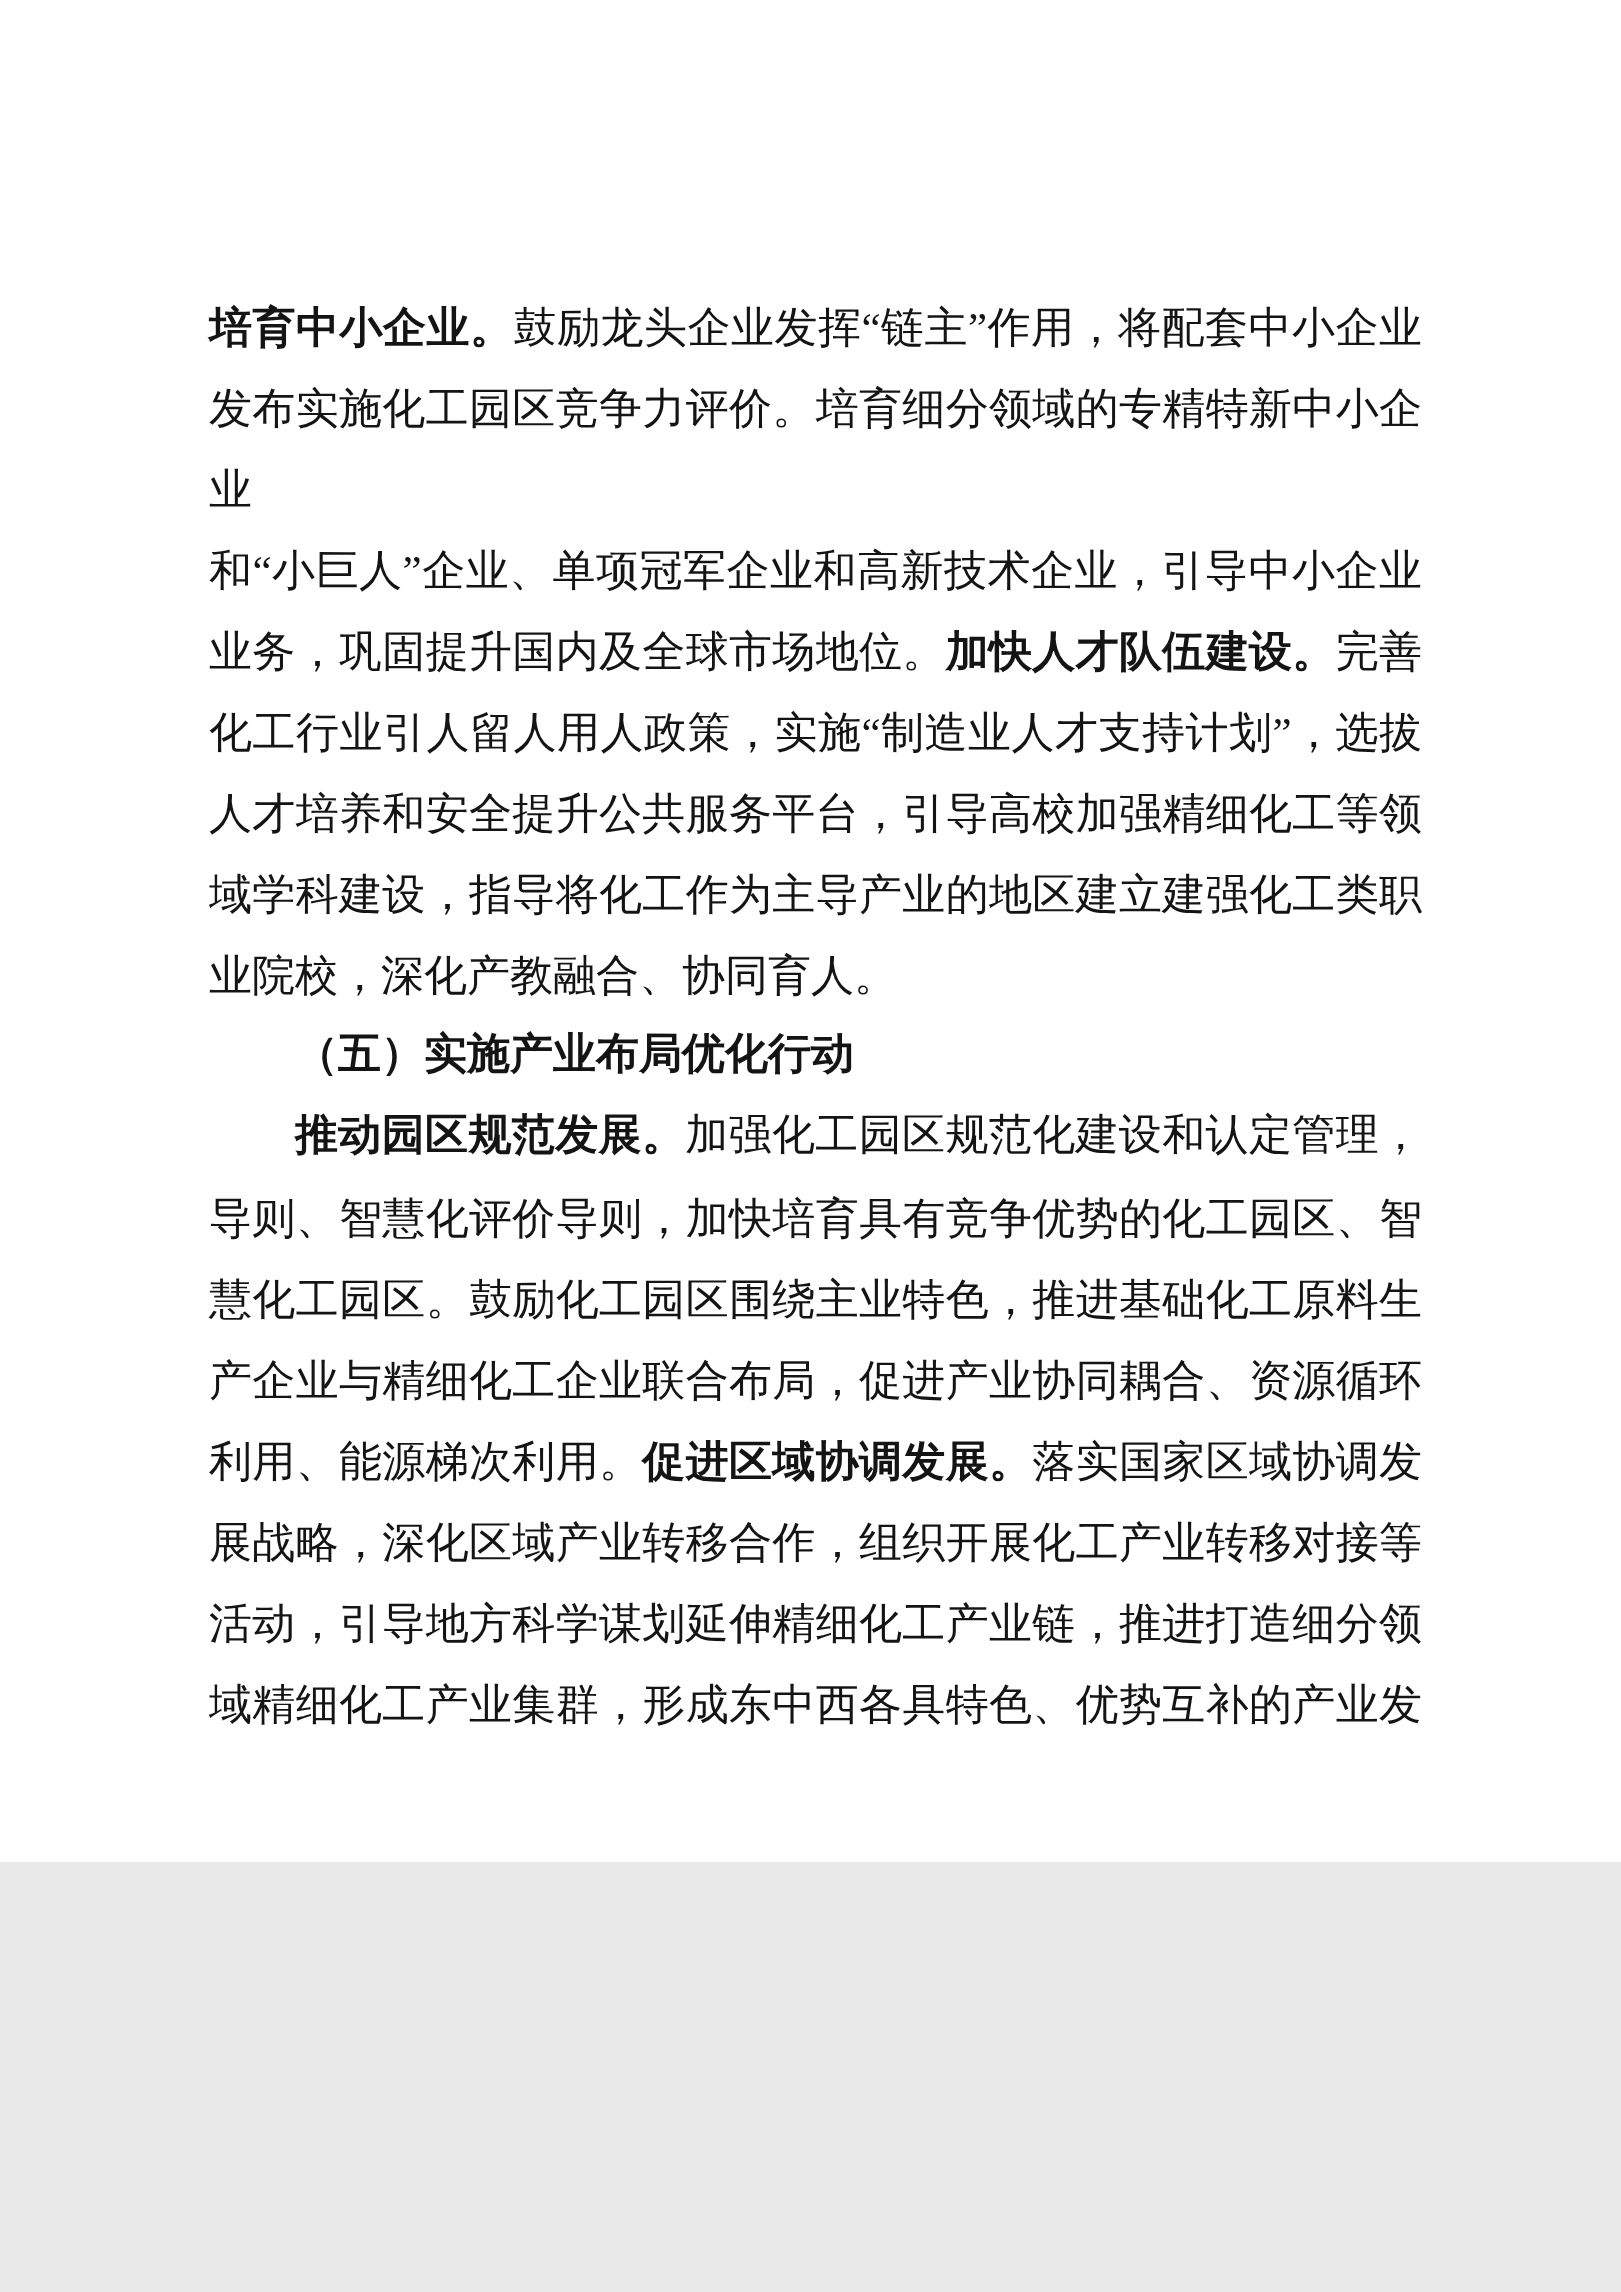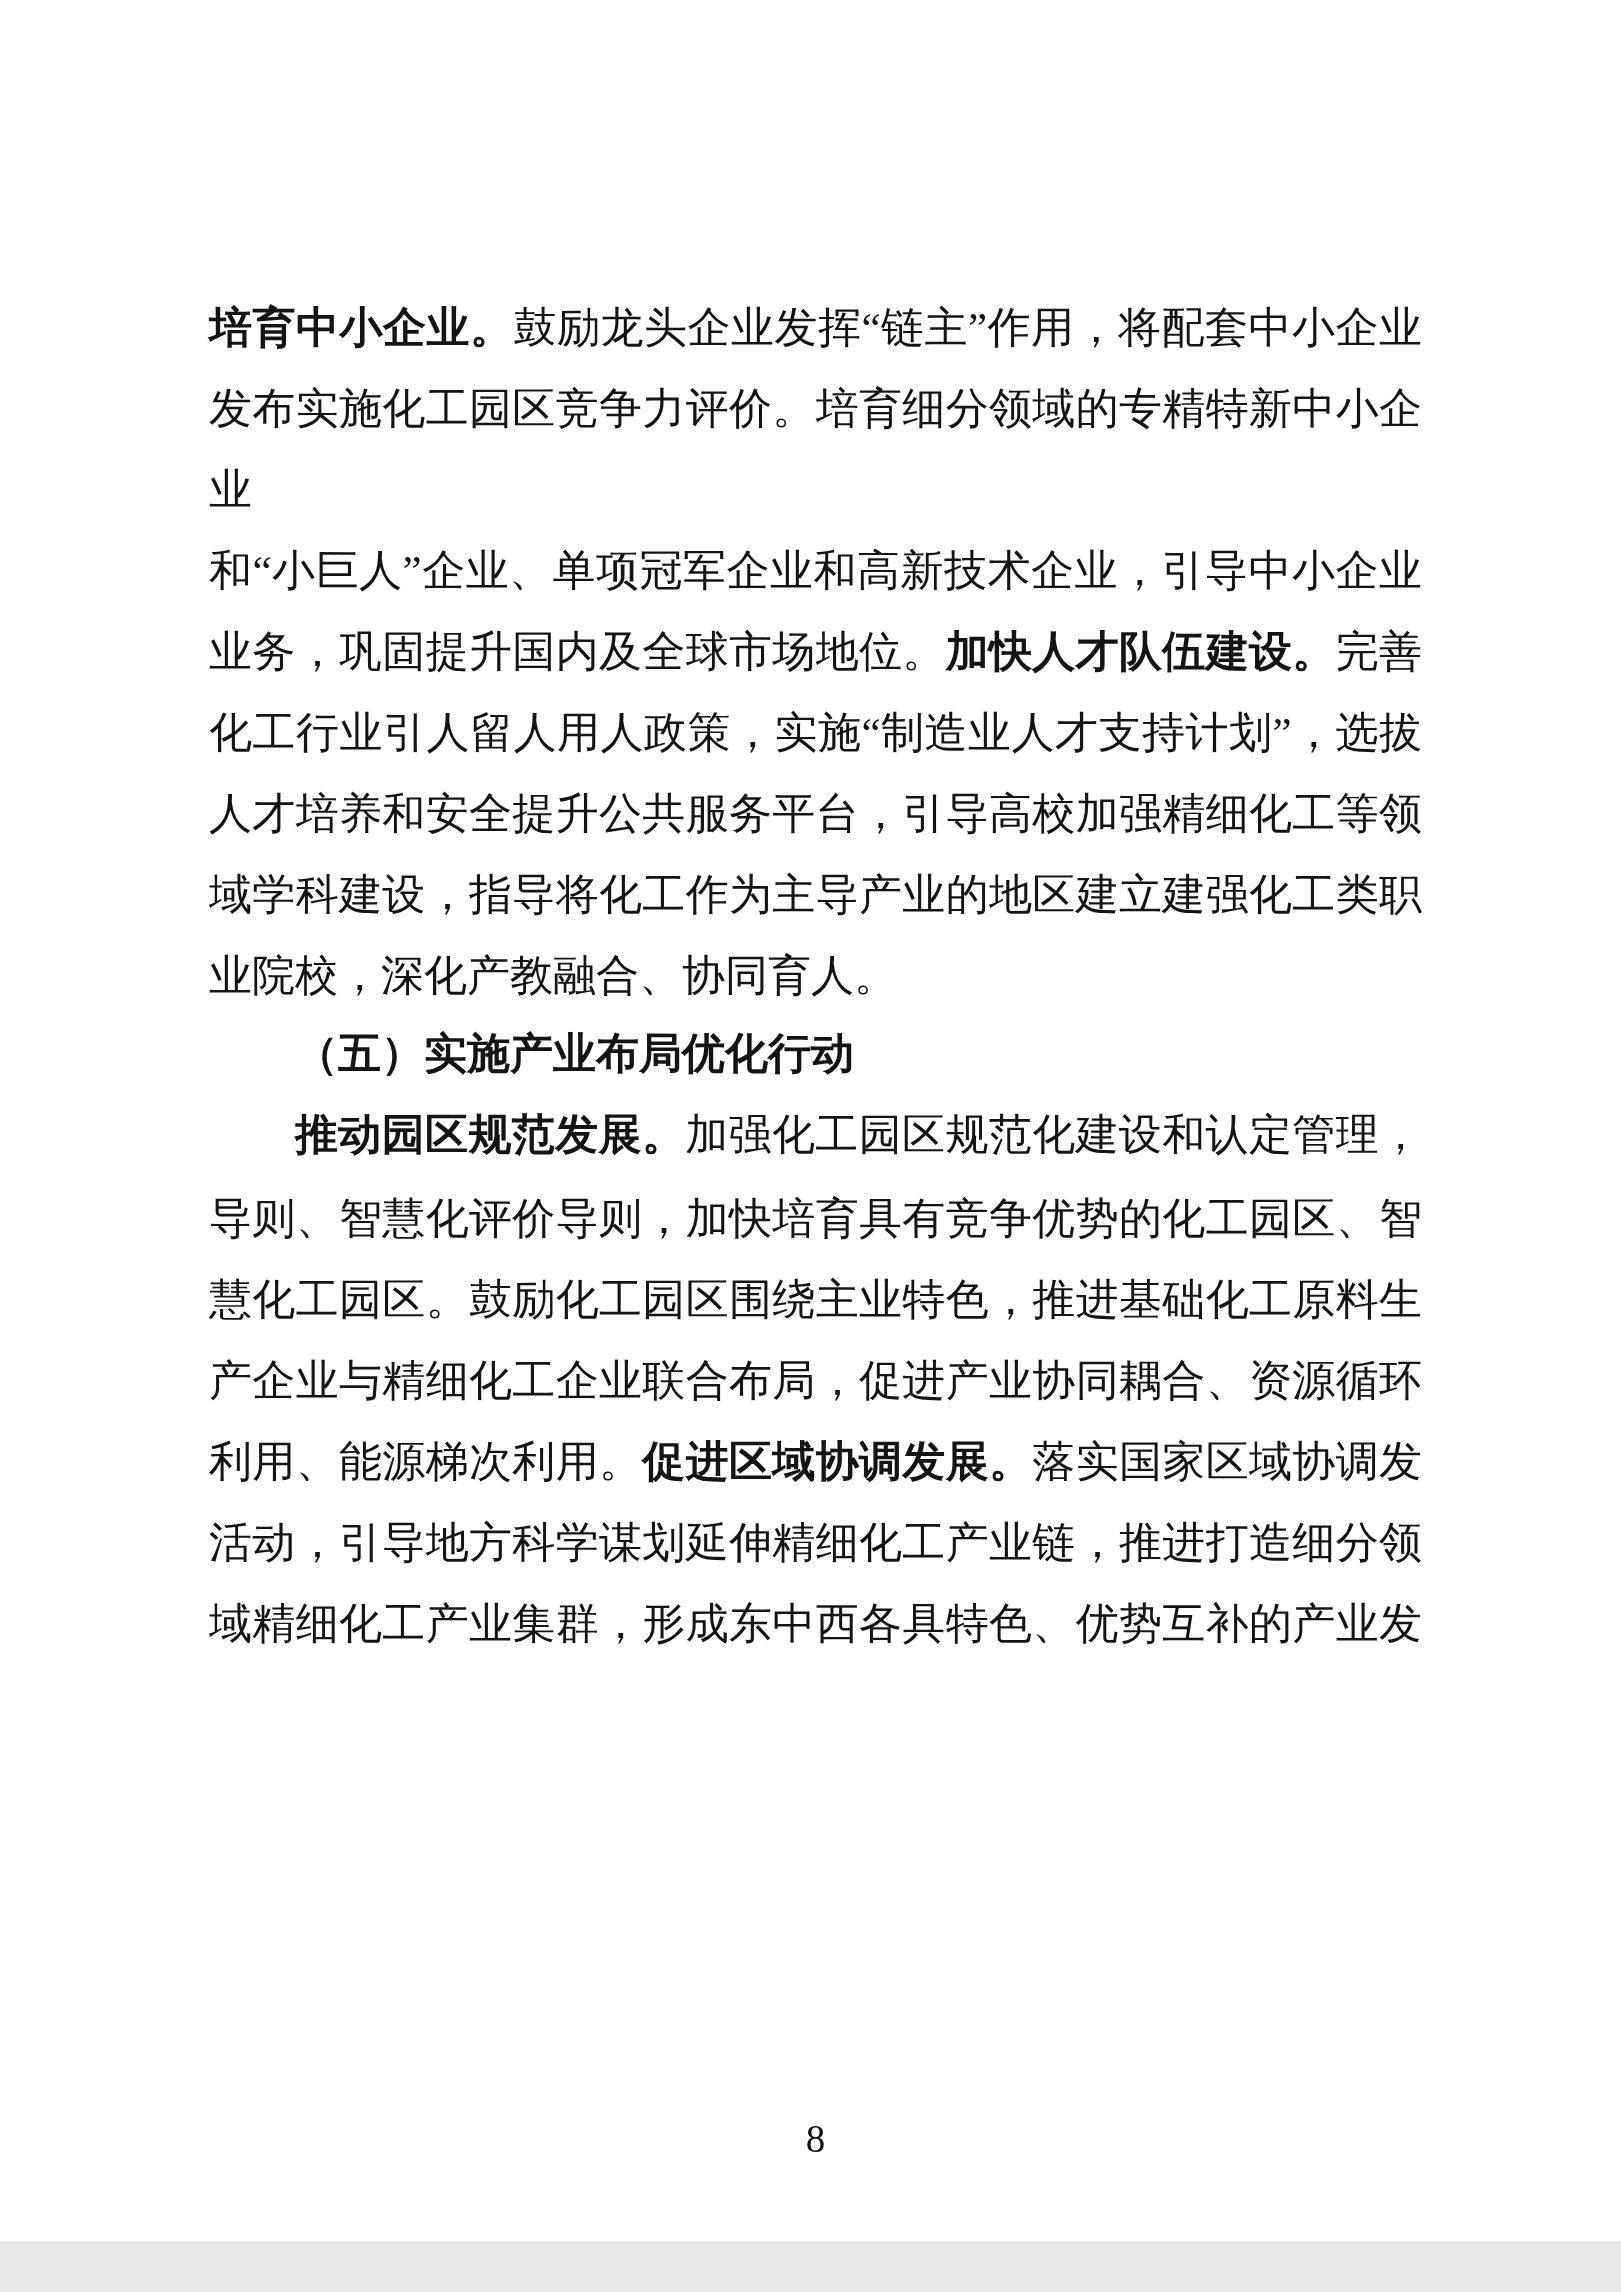--- a/index.html
+++ b/index.html
@@ -3,21 +3,21 @@
 <meta charset="utf-8">
 <style>
   html, body {
     margin: 0;
     padding: 0;
     background: #e8e8e8;
   }
   .page {
     position: relative;
     width: 1621px;
-    height: 2241px;
+    height: 1862px;
     margin: 0 auto;
     background: #ffffff;
     font-family: "Liberation Serif", serif;
     overflow: hidden;
   }
   .text-block {
     position: absolute;
     left: 209px;
     top: 287px;
     width: 1213px;
@@ -63,18 +63,19 @@
       <div class="line just"><span>化工行业引人留人用人政策，实施“制造业人才支持计划”，选拔</span></div>
       <div class="line just"><span>人才培养和安全提升公共服务平台，引导高校加强精细化工等领</span></div>
       <div class="line just"><span>域学科建设，指导将化工作为主导产业的地区建立建强化工类职</span></div>
       <div class="line"><span>业院校，深化产教融合、协同育人。</span></div>
       <div class="line ind"><span class="b">（五）实施产业布局优化行动</span></div>
       <div class="line just ind"><span class="b">推动园区规范发展。</span><span>加强化工园区规范化建设和认定管理，</span></div>
       <div class="line just"><span>导则、智慧化评价导则，加快培育具有竞争优势的化工园区、智</span></div>
       <div class="line just"><span>慧化工园区。鼓励化工园区围绕主业特色，推进基础化工原料生</span></div>
       <div class="line just"><span>产企业与精细化工企业联合布局，促进产业协同耦合、资源循环</span></div>
       <div class="line just"><span>利用、能源梯次利用。</span><span class="b">促进区域协调发展。</span><span>落实国家区域协调发</span></div>
+      <div class="line just"><span>展战略，深化区域产业转移合作，组织开展化工产业转移对接等</span></div>
       <div class="line just"><span>活动，引导地方科学谋划延伸精细化工产业链，推进打造细分领</span></div>
       <div class="line just"><span>域精细化工产业集群，形成东中西各具特色、优势互补的产业发</span></div>
     </div>
   <div class="page-number">8</div>
 </div>
 
 
 </body></html>

